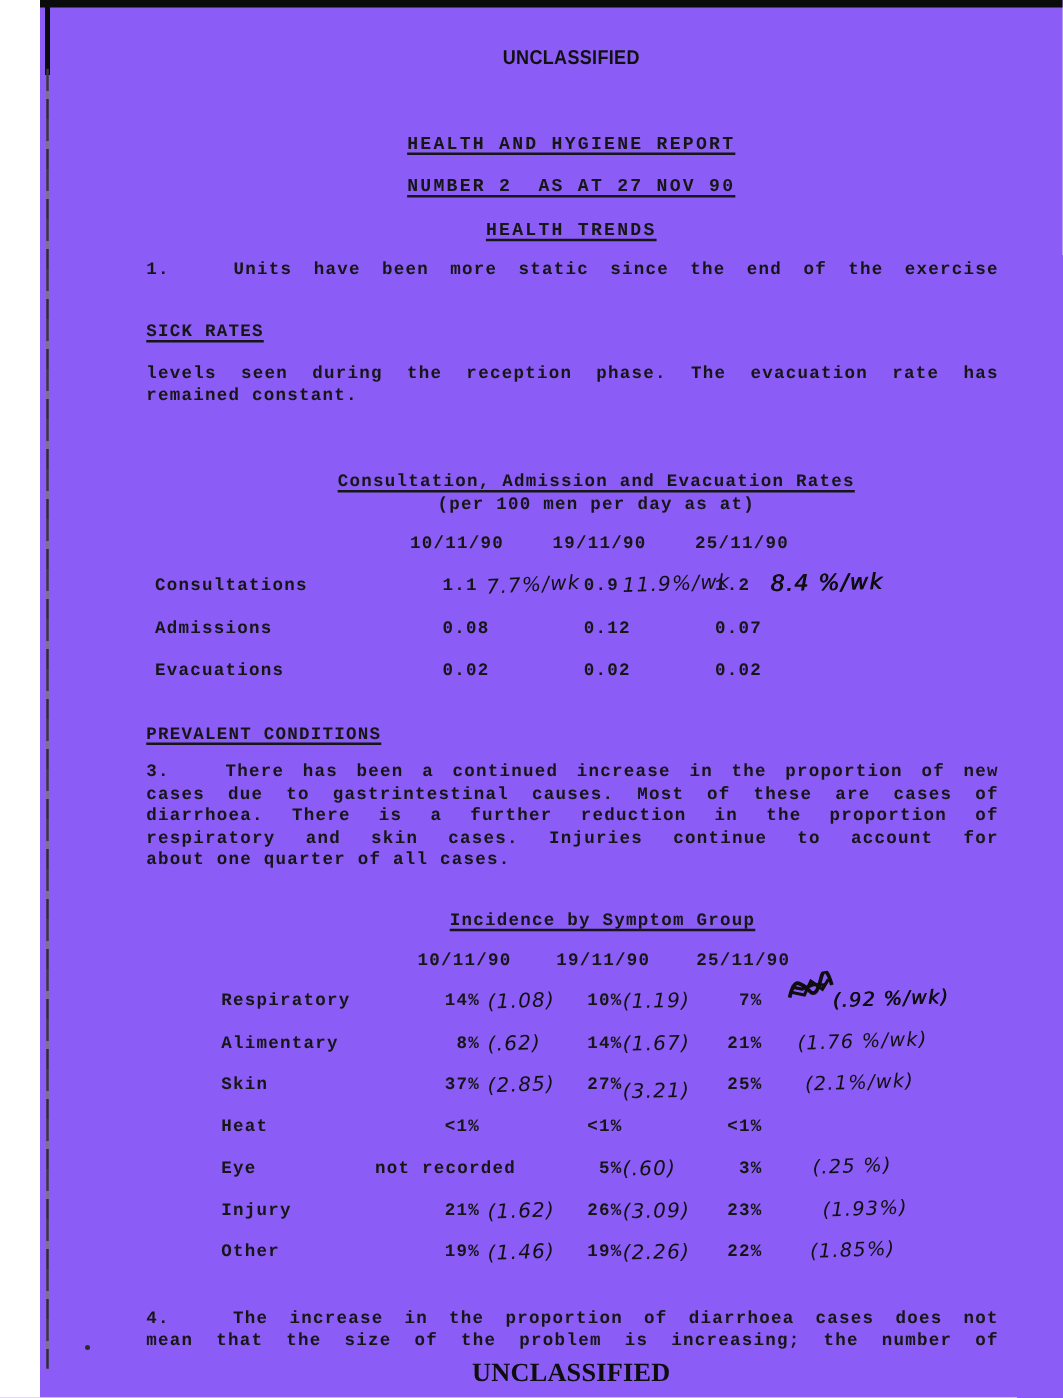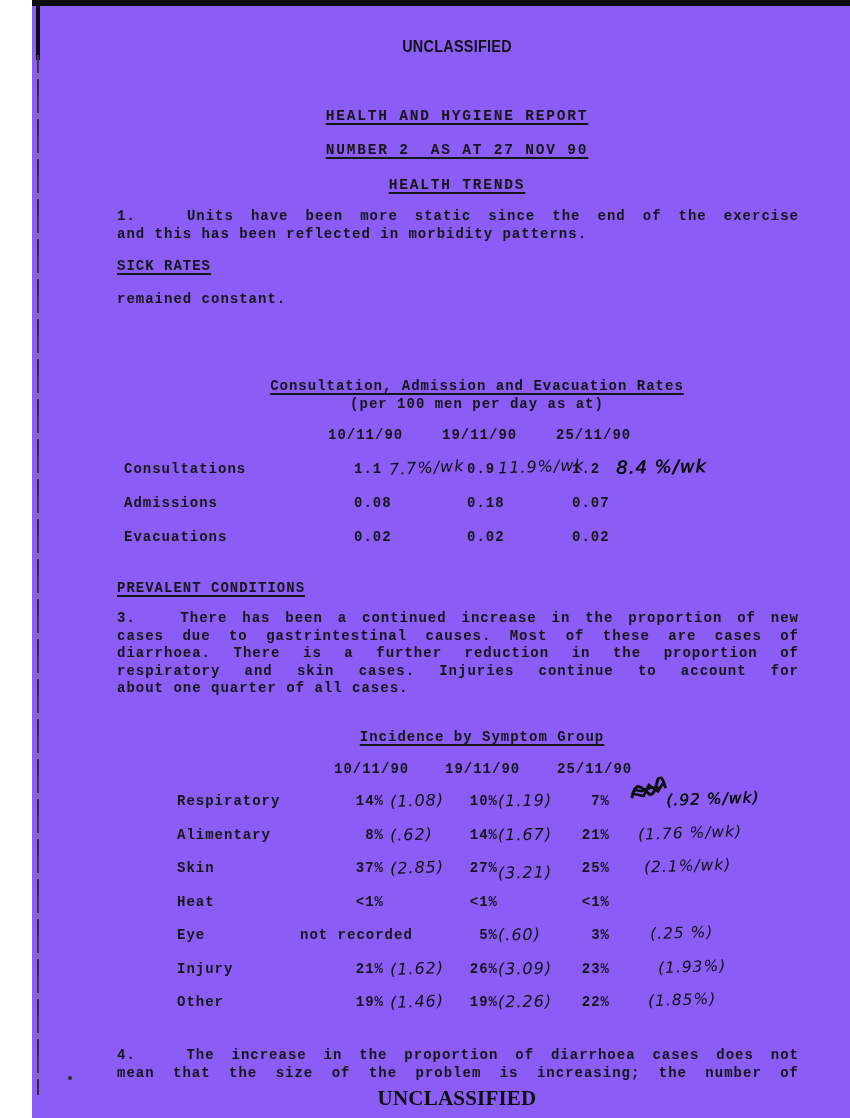--- a/index.html
+++ b/index.html
@@ -68,28 +68,28 @@
   </div>
   <div class="abs centerline mono" style="top:142px;font-size:14.5px;letter-spacing:1.8px;">
     <span class="u">NUMBER 2&nbsp; AS AT 27 NOV 90</span>
   </div>
   <div class="abs centerline mono" style="top:177px;font-size:14.5px;letter-spacing:1.8px;">
     <span class="u">HEALTH TRENDS</span>
   </div>
 
   <div class="abs para mono" style="top:208px;">
     <div class="pline">1.&nbsp;&nbsp; Units have been more static since the end of the exercise</div>
-    <div class="pline last">and this has been reflected in morbidity patterns.</div>
   </div>
 
   <div class="abs heading mono" style="top:258px;">
     <span class="u">SICK RATES</span>
   </div>
 
   <div class="abs para mono" style="top:291px;">
+    <div class="pline">levels seen during the reception phase. The evacuation rate has</div>
     <div class="pline last">remained constant.</div>
   </div>
 
   <div class="abs mono" style="left:200px;top:378px;width:490px;text-align:center;">
     <span class="u">Consultation, Admission and Evacuation Rates</span>
   </div>
   <div class="abs mono" style="left:200px;top:396px;width:490px;text-align:center;">(per 100 men per day as at)</div>
 
   <div class="abs row mono" style="top:427px;">
     <span class="t1c1">10/11/90</span>
@@ -103,21 +103,21 @@
     <span class="hw" style="left:357px;top:-3px;font-size:16px;transform:rotate(-3deg);">7.7%/wk</span>
     <span class="t1v2">0.9</span>
     <span class="hw" style="left:466px;top:-4px;font-size:16px;transform:rotate(-2deg);">11.9%/wk</span>
     <span class="t1v3">1.2</span>
     <span class="hw" style="left:584px;top:-5px;font-size:18px;transform:rotate(-1deg);text-shadow:0.6px 0 0 #000;">8.4 %/wk</span>
   </div>
 
   <div class="abs row mono" style="top:495px;">
     <span class="lbl1">Admissions</span>
     <span class="t1v1">0.08</span>
-    <span class="t1v2">0.18</span>
+    <span class="t1v2">0.12</span>
     <span class="t1v3">0.07</span>
   </div>
 
   <div class="abs row mono" style="top:529px;">
     <span class="lbl1">Evacuations</span>
     <span class="t1v1">0.02</span>
     <span class="t1v2">0.02</span>
     <span class="t1v3">0.02</span>
   </div>
 

